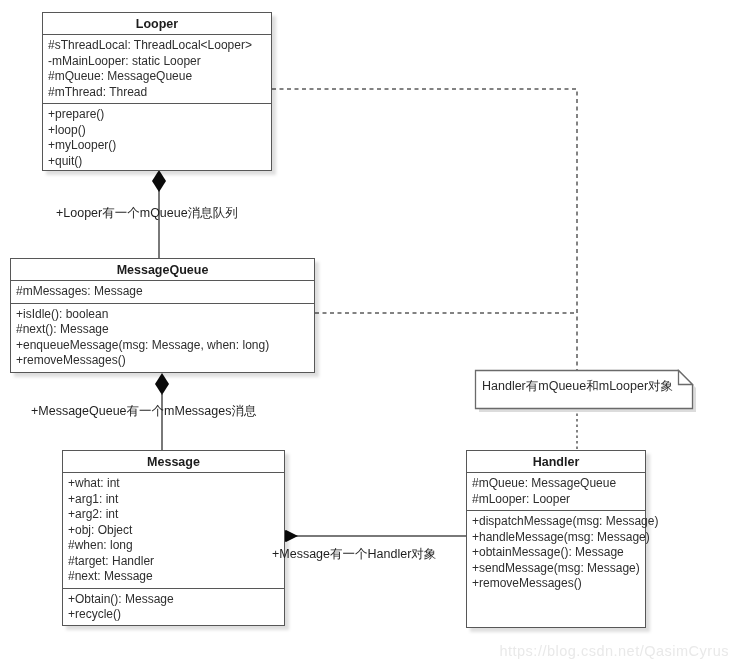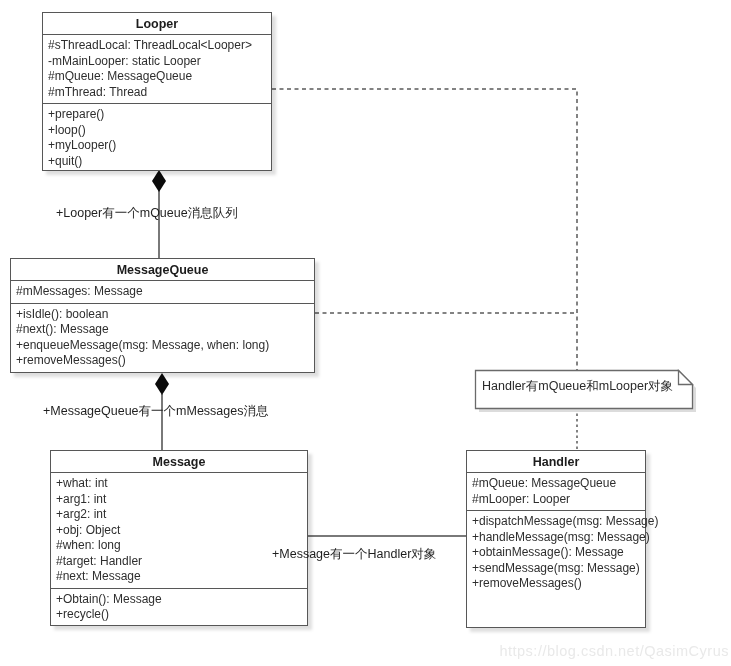--- a/index.html
+++ b/index.html
@@ -113,21 +113,21 @@
       <div class="member">#mMessages: Message</div>
     </div>
     <div class="uml-section uml-methods">
       <div class="member">+isIdle(): boolean</div>
       <div class="member">#next(): Message</div>
       <div class="member">+enqueueMessage(msg: Message, when: long)</div>
       <div class="member">+removeMessages()</div>
     </div>
   </div>
 
-  <div class="uml-class" style="left:50px; top:450px; width:258px; height:176px;">
+  <div class="uml-class" style="left:62px; top:450px; width:223px; height:176px;">
     <div class="uml-title">Message</div>
     <div class="uml-section uml-attrs">
       <div class="member">+what: int</div>
       <div class="member">+arg1: int</div>
       <div class="member">+arg2: int</div>
       <div class="member">+obj: Object</div>
       <div class="member">#when: long</div>
       <div class="member">#target: Handler</div>
       <div class="member">#next: Message</div>
     </div>
@@ -150,18 +150,18 @@
       <div class="member">+sendMessage(msg: Message)</div>
       <div class="member">+removeMessages()</div>
     </div>
   </div>
 
   <div class="uml-note">
     <div class="note-text">Handler有mQueue和mLooper对象</div>
   </div>
 
   <div class="edge-label" style="left:56px; top:205px;">+Looper有一个mQueue消息队列</div>
-  <div class="edge-label" style="left:31px; top:403px;margin-left:12px;">+MessageQueue有一个mMessages消息</div>
+  <div class="edge-label" style="left:31px; top:403px;">+MessageQueue有一个mMessages消息</div>
   <div class="edge-label" style="left:272px; top:546px;">+Message有一个Handler对象</div>
 
   <div class="watermark">https://blog.csdn.net/QasimCyrus</div>
 
 </div>
 
 </body></html>

